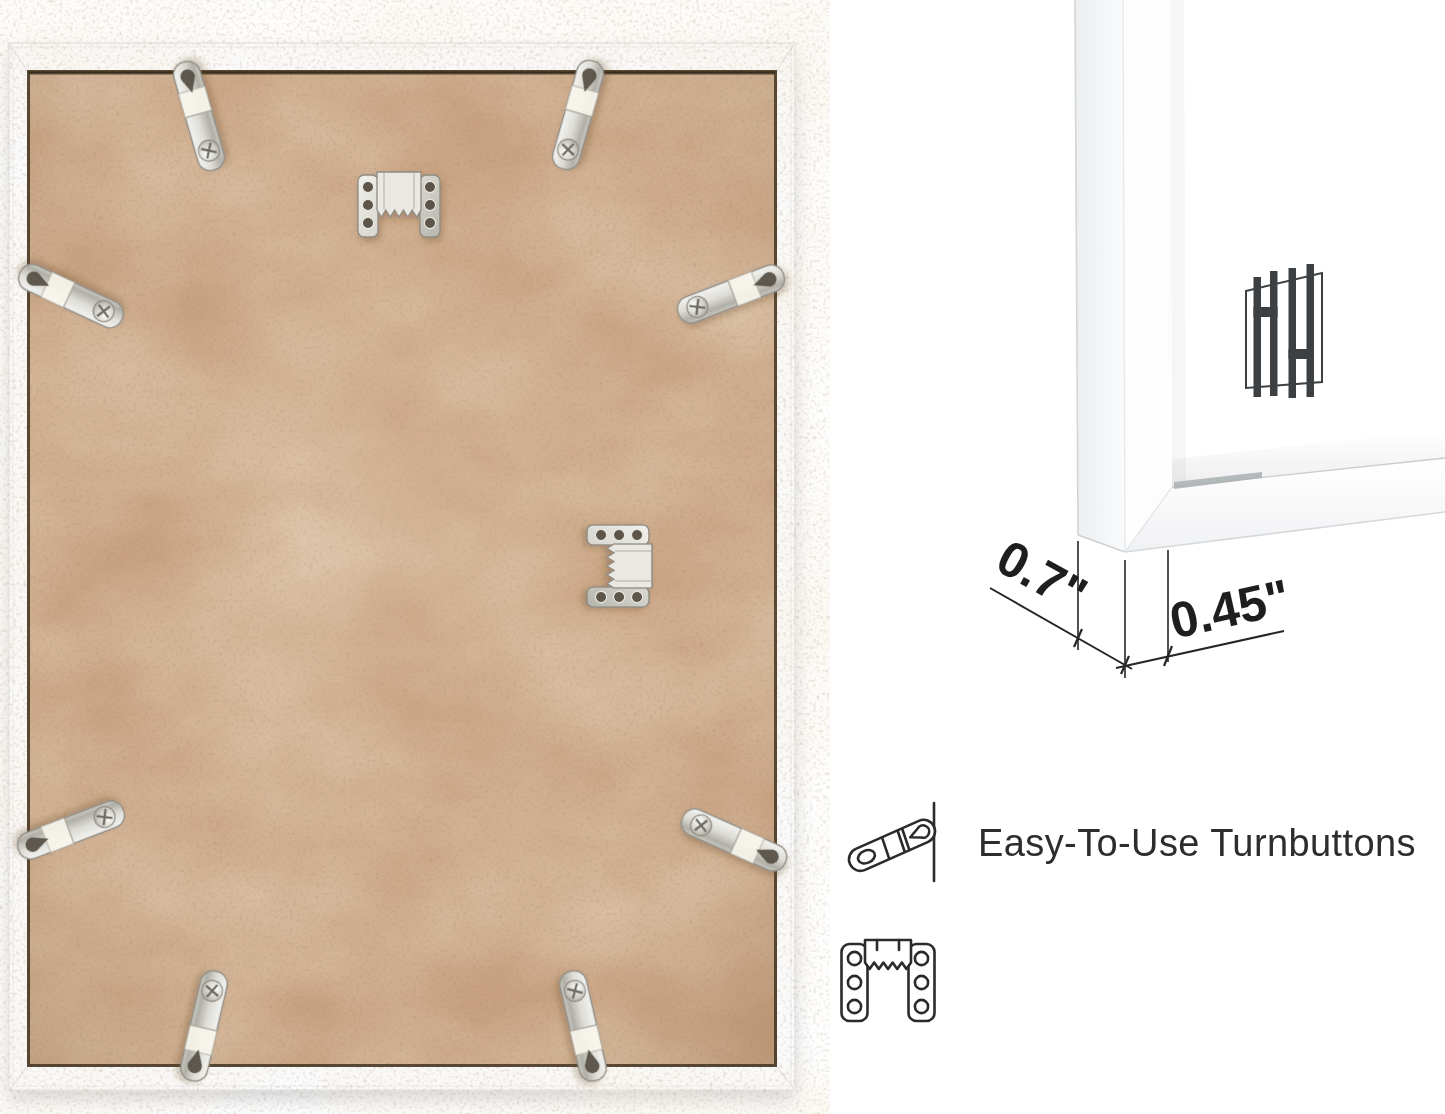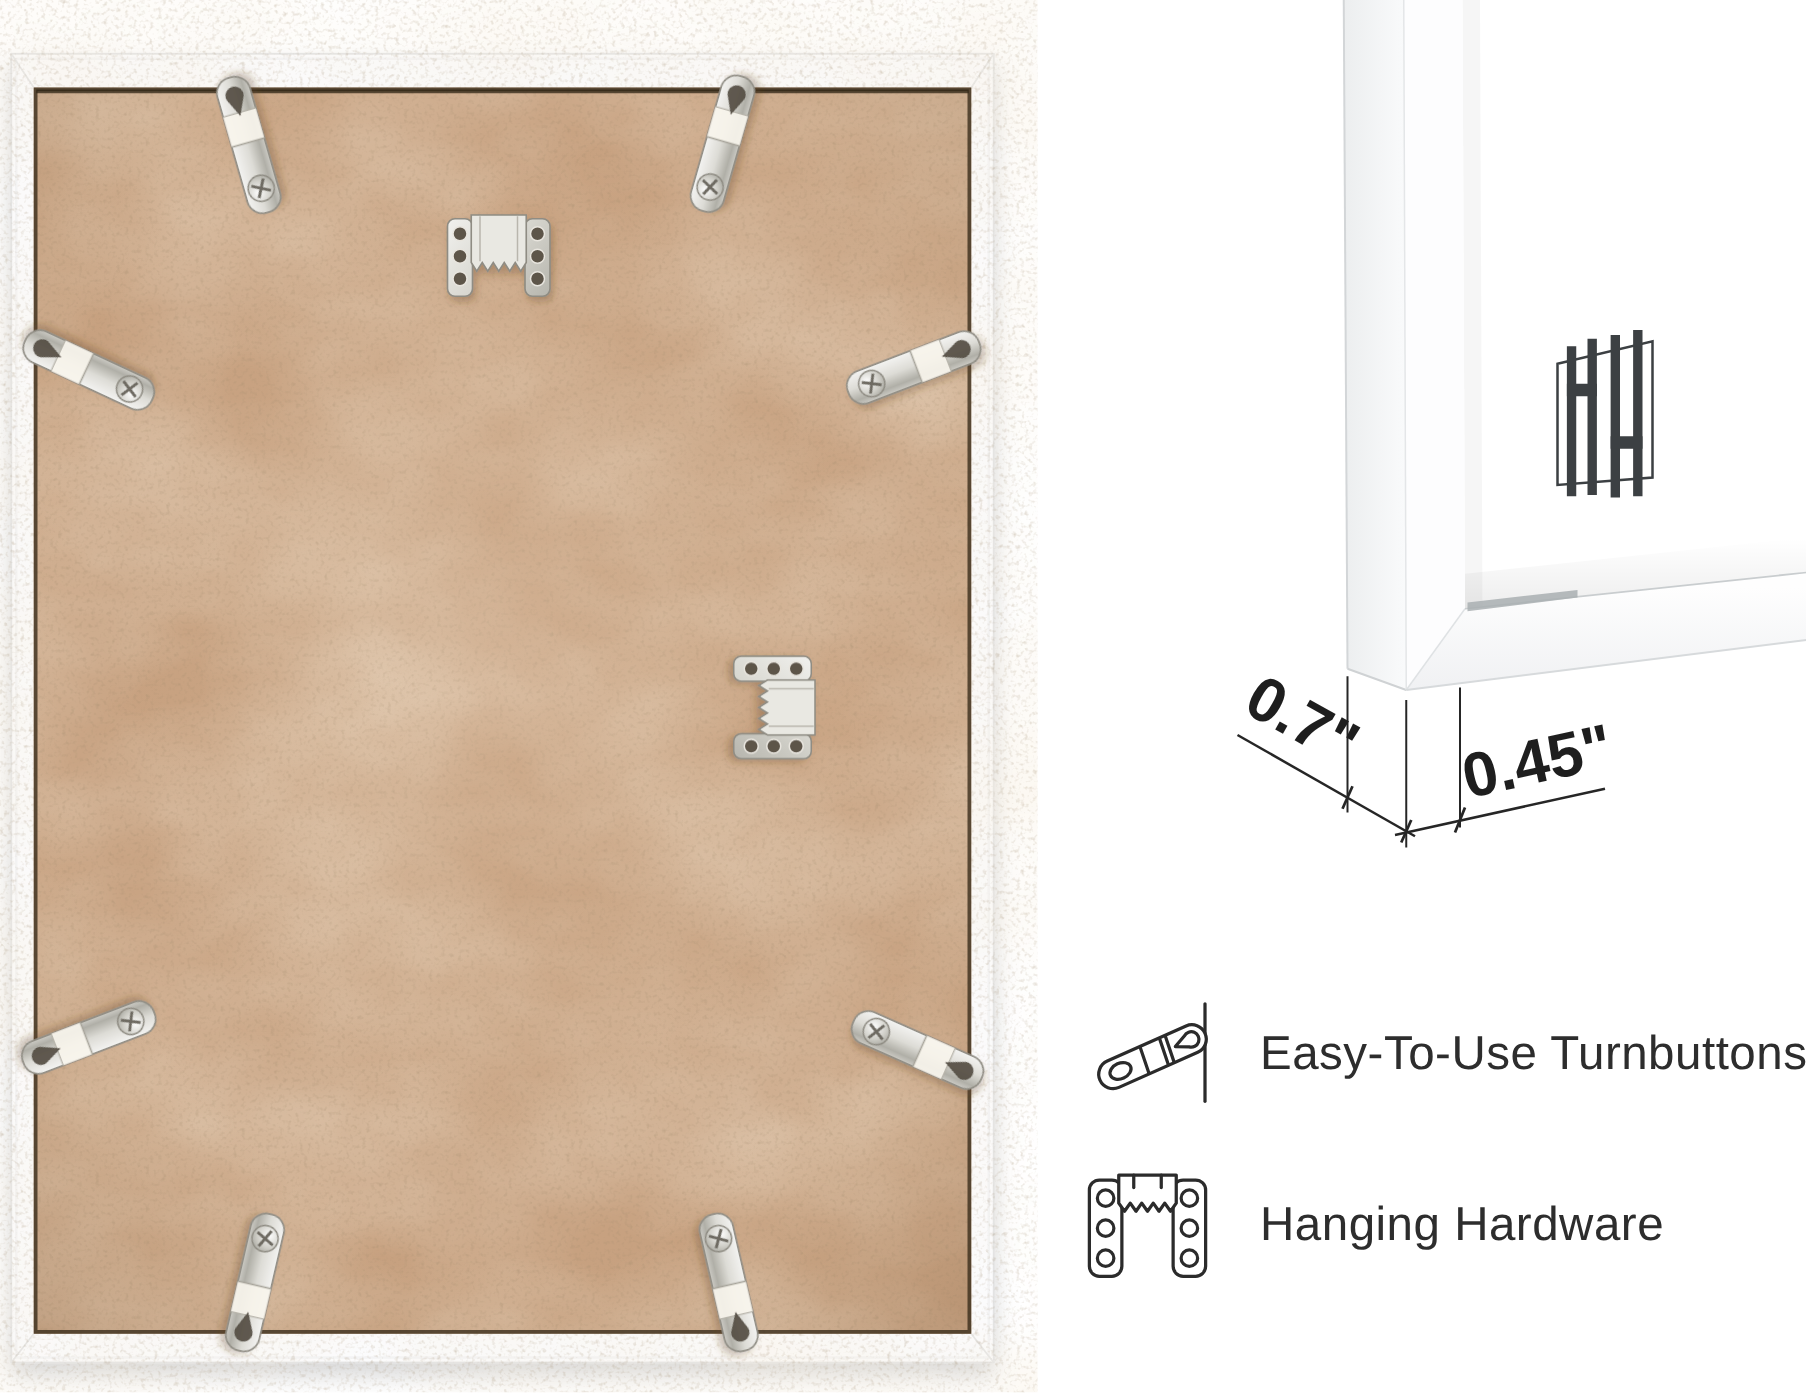--- a/index.html
+++ b/index.html
@@ -1,20 +1,20 @@
 <!DOCTYPE html>
 <html><head>
 <meta charset="utf-8">
 <style>
   html,body{margin:0;padding:0;background:#ffffff;}
   .stage{position:relative;width:1445px;height:1114px;background:#ffffff;overflow:hidden;
          font-family:"Liberation Sans",sans-serif;}
   .abs{position:absolute;}
   svg{display:block;}
-  .feature-row{position:absolute;left:868px;display:flex;align-items:center;gap:38px;height:92px;}
+  .feature-row{position:absolute;left:838px;display:flex;align-items:center;gap:38px;height:92px;}
   .feature-row .icon-box{width:102px;flex:0 0 auto;}
   .feature-label{font-size:38px;color:#2d2d2d;letter-spacing:.4px;white-space:nowrap;}
   .dim-text{font-family:"Liberation Sans",sans-serif;font-weight:bold;}
 </style>
 </head>
 <body>
 
 <div class="stage">
 
   <svg class="abs" style="left:0;top:0" width="830" height="1114" viewBox="0 0 830 1114">
@@ -214,16 +214,15 @@
             <circle cx="16.5" cy="23.5" r="6.6"></circle>
               <circle cx="16.5" cy="47.5" r="6.6"></circle>
               <circle cx="16.5" cy="71.5" r="6.6"></circle>
             <circle cx="83.5" cy="23.5" r="6.6"></circle>
               <circle cx="83.5" cy="47.5" r="6.6"></circle>
               <circle cx="83.5" cy="71.5" r="6.6"></circle>
           </g>
         </g>
       </svg>
     </div>
-    <span class="feature-label">Hanging Hardware</span>
   </div>
 
 </div>
 
 </body></html>

